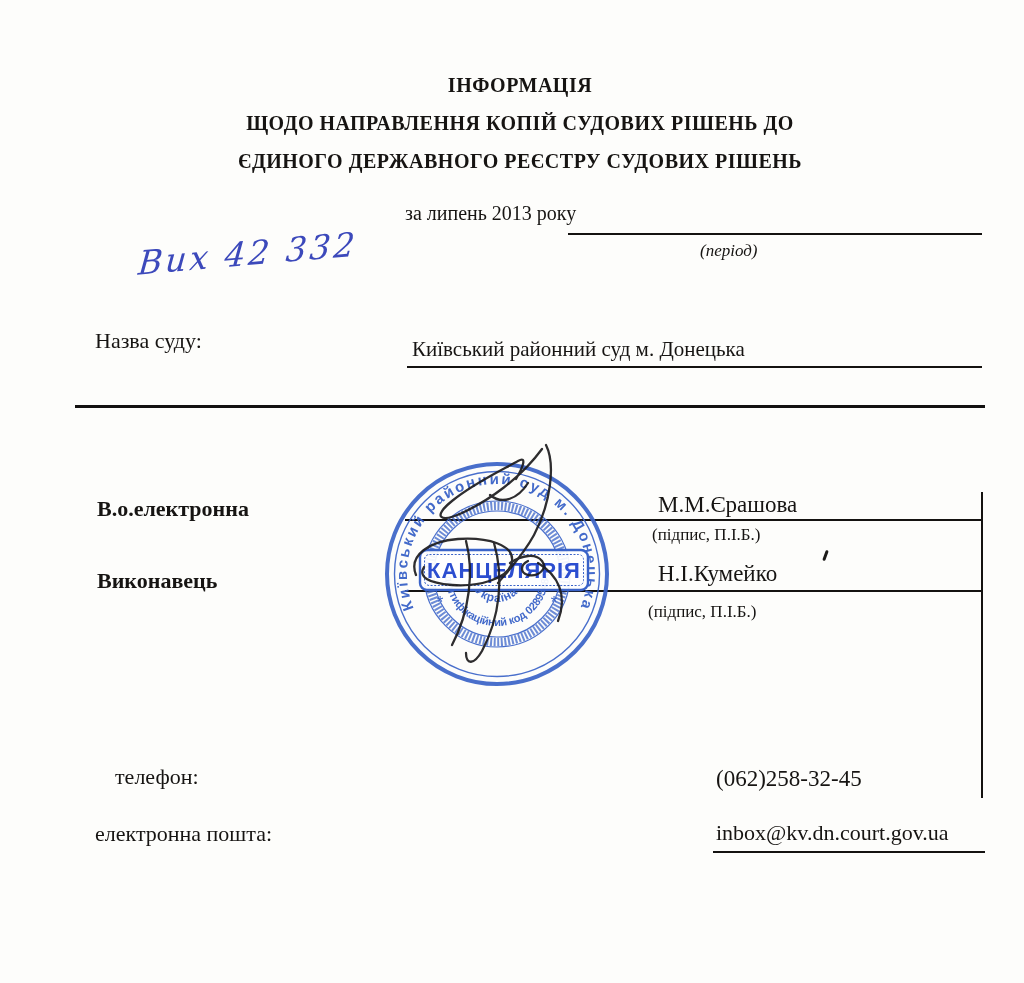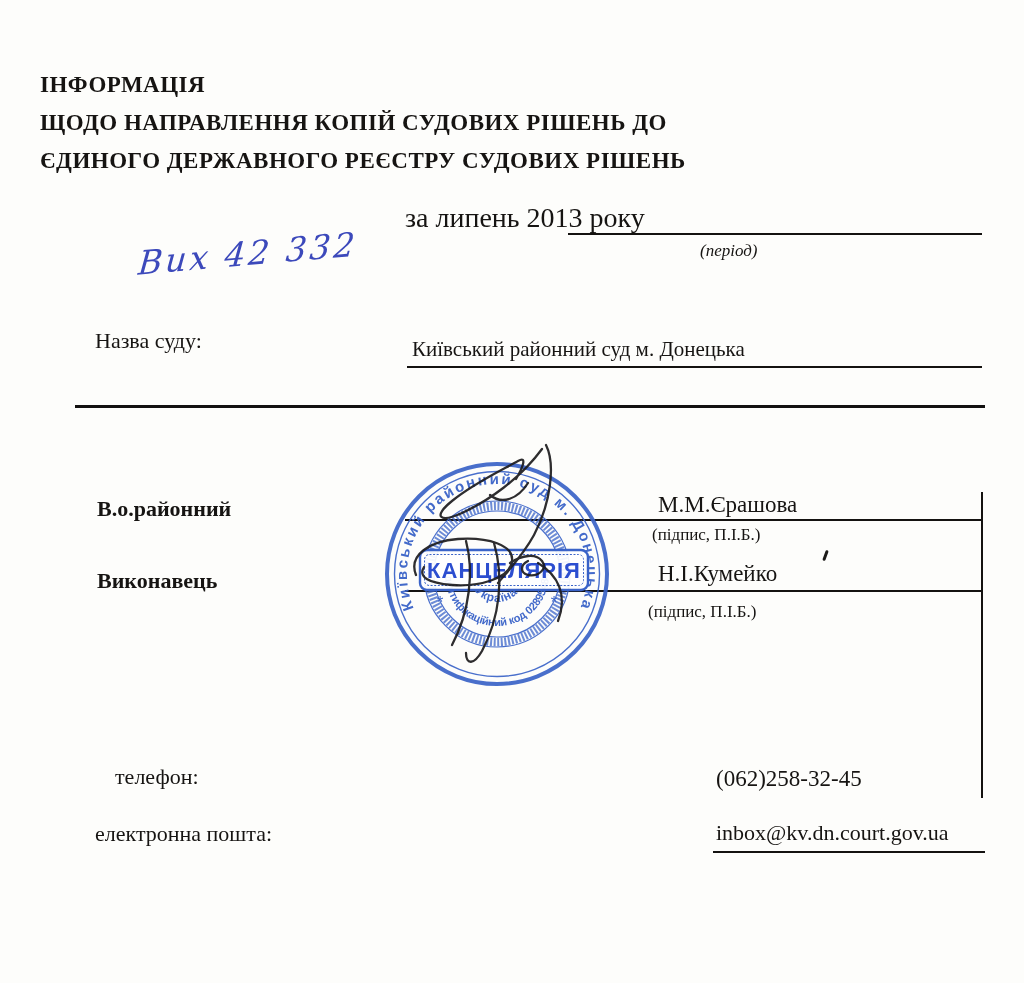--- a/index.html
+++ b/index.html
@@ -5,25 +5,25 @@
   html,body{margin:0;padding:0;}
   body{
     width:1024px;height:983px;position:relative;overflow:hidden;
     background:#fdfdfb;
     font-family:"Liberation Serif","DejaVu Serif",serif;
     color:#161412;
   }
   .abs{position:absolute;}
   
   .title{
-    left:40px;top:66px;width:960px;text-align:left;
-    font-weight:bold;font-size:23px;line-height:38px;letter-spacing:.5px;
+    left:40px;top:66px;width:960px;text-align:center;
+    font-weight:bold;font-size:20px;line-height:38px;letter-spacing:.5px;
   }
   
-  .period-text{left:405px;top:202px;font-size:28px;}
+  .period-text{left:405px;top:202px;font-size:20px;}
   .period-caption{left:700px;top:241px;font-size:17px;font-style:italic;}
   .hline{background:#141210;height:2px;}
   .rule-thick{left:75px;top:405px;width:910px;height:3px;background:#121110;}
   .u-period{left:568px;top:233px;width:414px;}
   .u-court{left:407px;top:366px;width:575px;}
   .u-sig1{left:405px;top:519px;width:577px;}
   .u-sig2{left:405px;top:590px;width:577px;}
   .u-email{left:713px;top:851px;width:272px;}
   .vline{left:981px;top:492px;width:2px;height:306px;background:#141210;}
   
@@ -75,21 +75,21 @@
 <div class="abs period-text">за липень 2013 року</div>
 <div class="abs hline u-period"></div>
 <div class="abs period-caption">(період)</div>
 
 <div class="abs label court-label">Назва суду:</div>
 <div class="abs value court-value">Київський районний суд м. Донецька</div>
 <div class="abs hline u-court"></div>
 
 <div class="abs rule-thick"></div>
 
-<div class="abs label-bold sig1-label">В.о.районний</div>
+<div class="abs label-bold sig1-label">В.о.електронна</div>
 <div class="abs name sig1-name">М.М.Єрашова</div>
 <div class="abs hline u-sig1"></div>
 <div class="abs caption sig1-caption">(підпис, П.І.Б.)</div>
 
 <div class="abs label-bold sig2-label">Виконавець</div>
 <div class="abs name sig2-name">Н.І.Кумейко</div>
 <div class="abs hline u-sig2"></div>
 <div class="abs caption sig2-caption">(підпис, П.І.Б.)</div>
 
 <div class="abs vline"></div>

